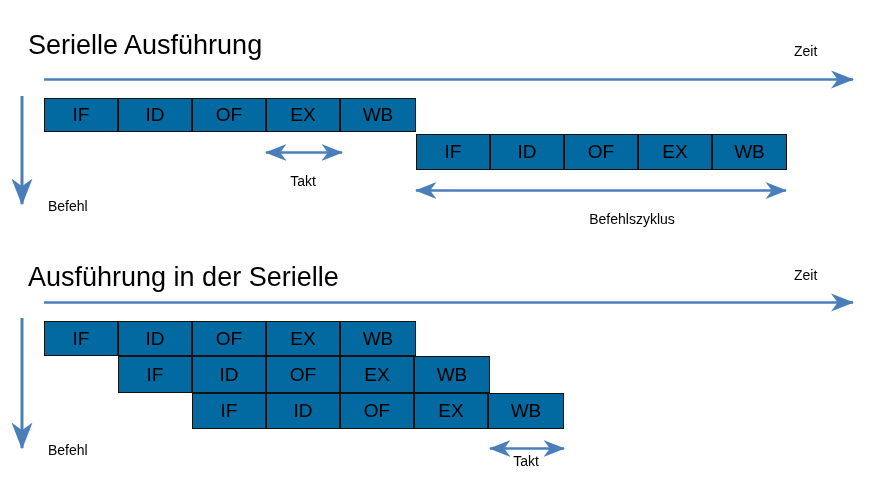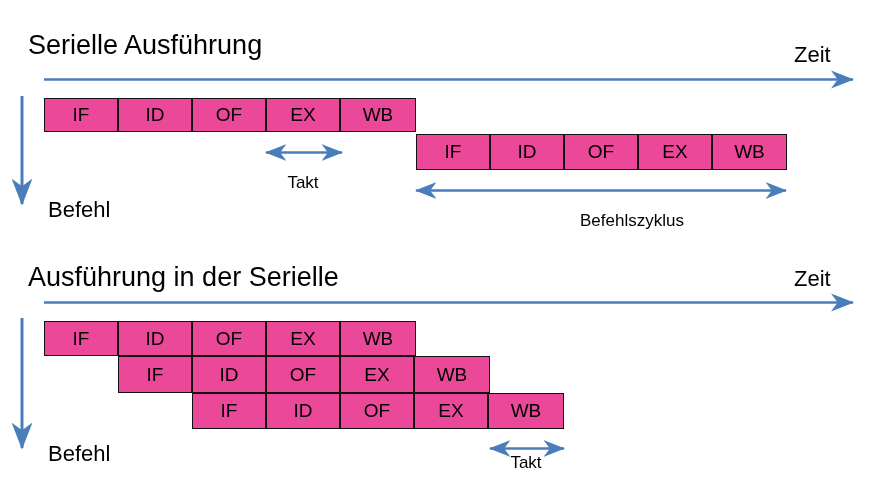--- a/index.html
+++ b/index.html
@@ -25,37 +25,37 @@
   .section-title {
     position: absolute;
     font-size: 27px;
     line-height: 1;
     color: #000000;
     white-space: nowrap;
     letter-spacing: 0px;
   }
   .axis-label {
     position: absolute;
-    font-size: 22px;
+    font-size: 14px;
     line-height: 1;
     color: #000000;
     white-space: nowrap;
   }
   .measure-label {
     position: absolute;
-    font-size: 17px;
+    font-size: 14px;
     line-height: 1;
     color: #000000;
     white-space: nowrap;
     text-align: center;
   }
   .stage-box {
     position: absolute;
     box-sizing: border-box;
-    background: #ec4899;
+    background: #0369a1;
     border: 1.6px solid #111111;
     display: flex;
     align-items: center;
     justify-content: center;
     font-size: 19px;
     color: #000000;
   }
   svg.overlay {
     position: absolute;
     left: 0; top: 0;

